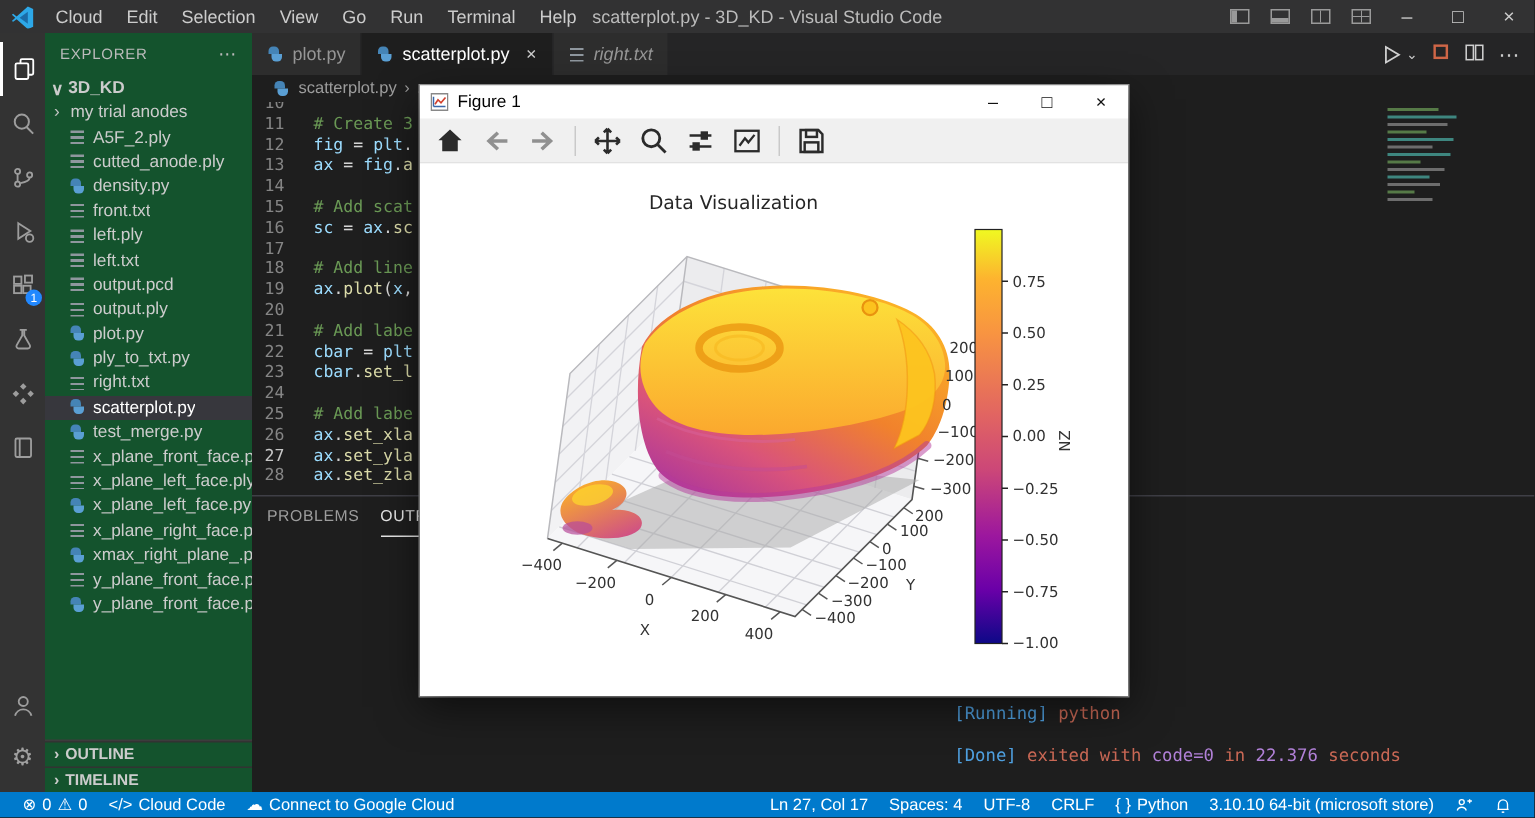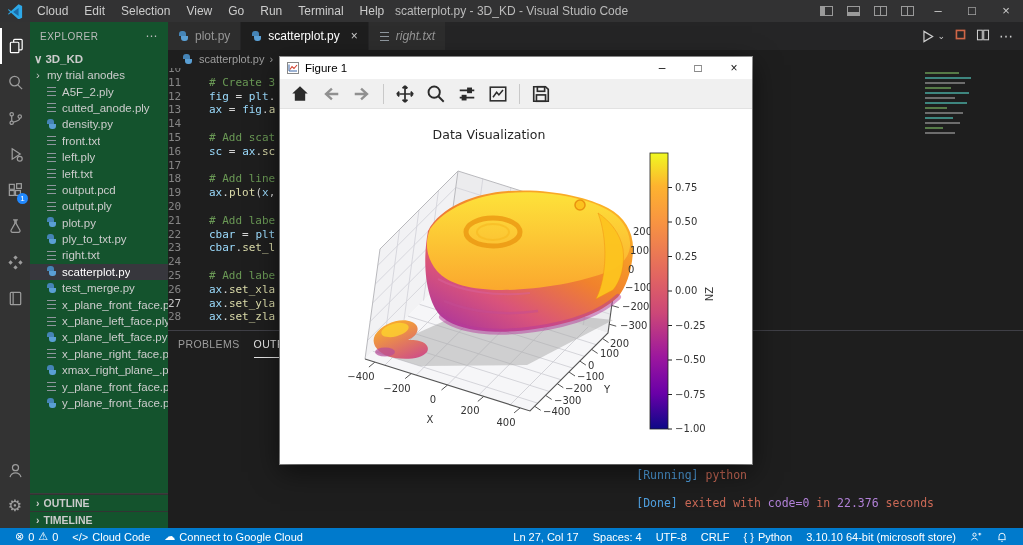--- a/index.html
+++ b/index.html
@@ -56,21 +56,21 @@
   .tab{display:flex;align-items:center;gap:5px;padding:0 10px;background:#2d2d2d;border-right:1px solid #252526;cursor:pointer;white-space:nowrap}
   .tab.active{background:#1e1e1e;color:#ffffff}
   .tab.preview .tab-label{font-style:italic}
   .tab .close{margin-left:6px;font-size:12px;color:#cccccc}
   .tab .ficon{margin-top:1px}
   .editor-actions{margin-left:auto;display:flex;align-items:center;gap:9px;padding-right:10px;color:#cccccc}
   .breadcrumb{height:18px;display:flex;align-items:center;gap:5px;font-size:11px;color:#9d9d9d;padding-left:14px;background:#1e1e1e}
   .editor{flex:1;position:relative;overflow:hidden;font-family:"DejaVu Sans Mono","Liberation Mono",monospace;font-size:11px}
   .code-lines{margin-top:-6px}
   .code-row{display:flex;height:13.8px;line-height:13.8px;white-space:pre}
-  .code-row .num{width:30px;text-align:left;color:#858585;flex:0 0 auto}
+  .code-row .num{width:30px;text-align:center;color:#858585;flex:0 0 auto}
   .code-row[data-cur="true"] .num{color:#c6c6c6}
   .code-row .code{padding-left:11px}
   [data-tok="c"]{color:#6a9955}
   [data-tok="v"]{color:#9cdcfe}
   [data-tok="o"]{color:#d4d4d4}
   [data-tok="f"]{color:#dcdcaa}
   .minimap{position:absolute;top:4px;right:44px;width:54px}
   .mm-line{height:2px;margin-bottom:3px;opacity:.75}
 
   

